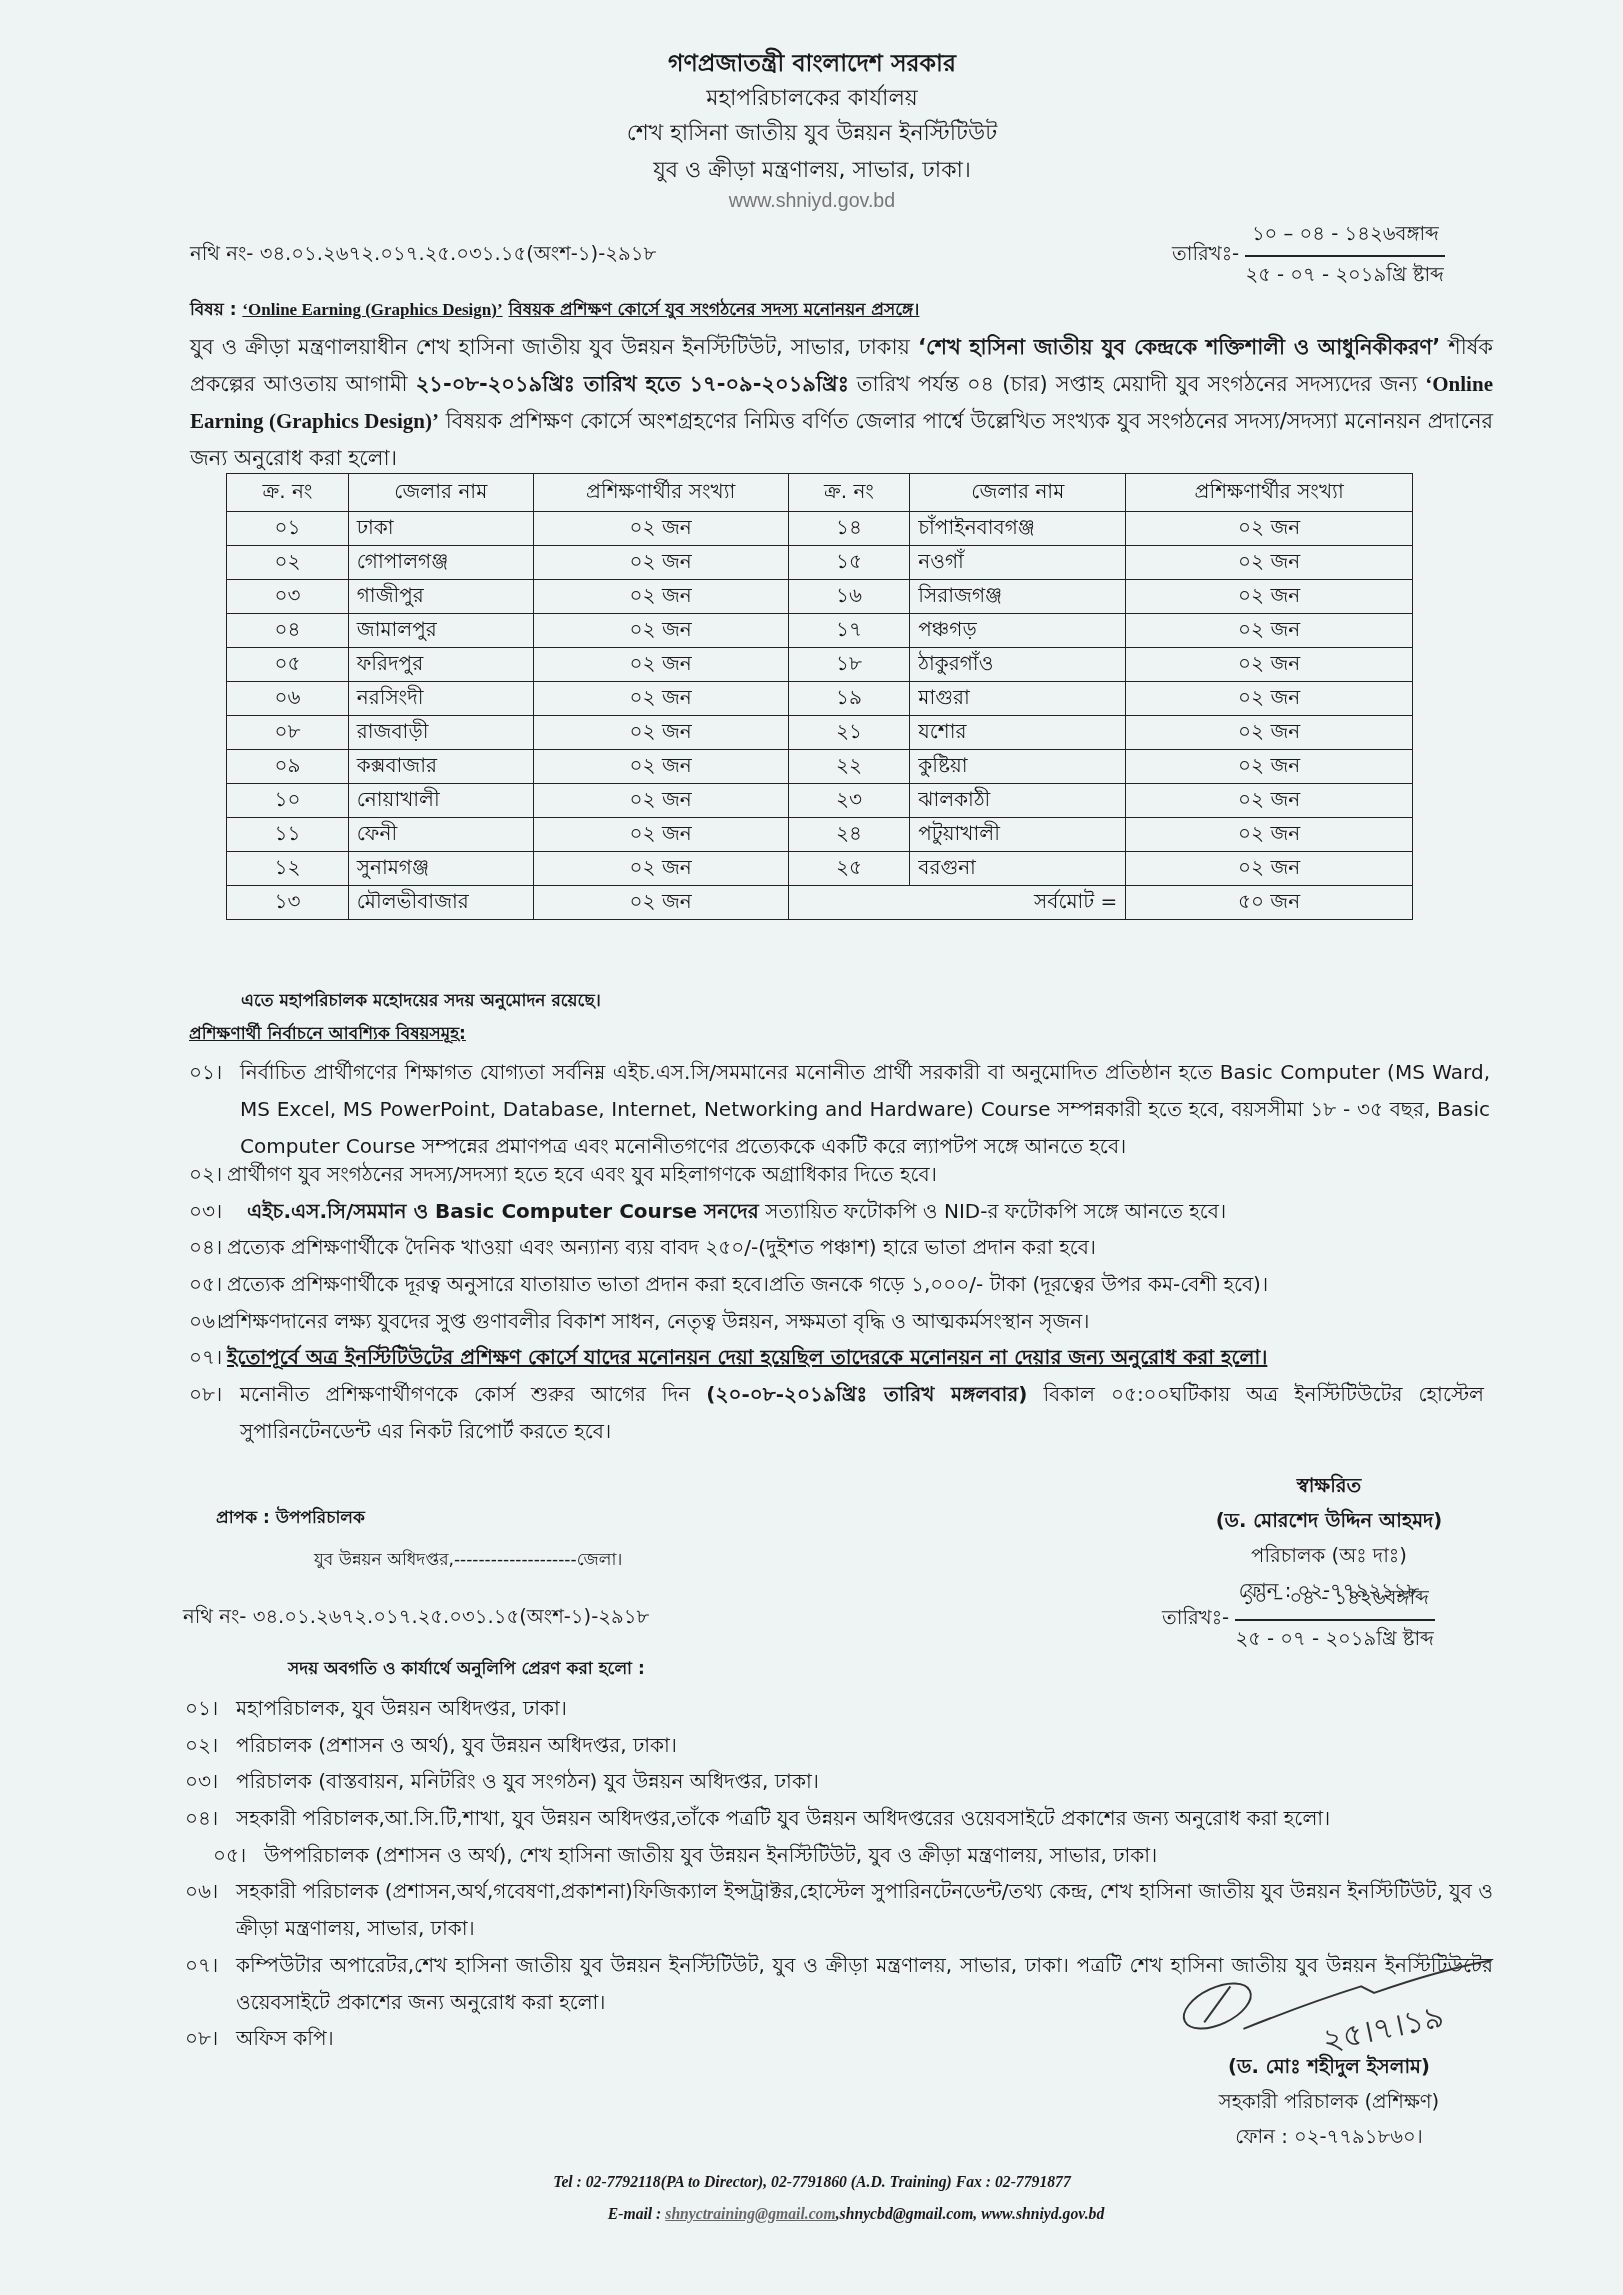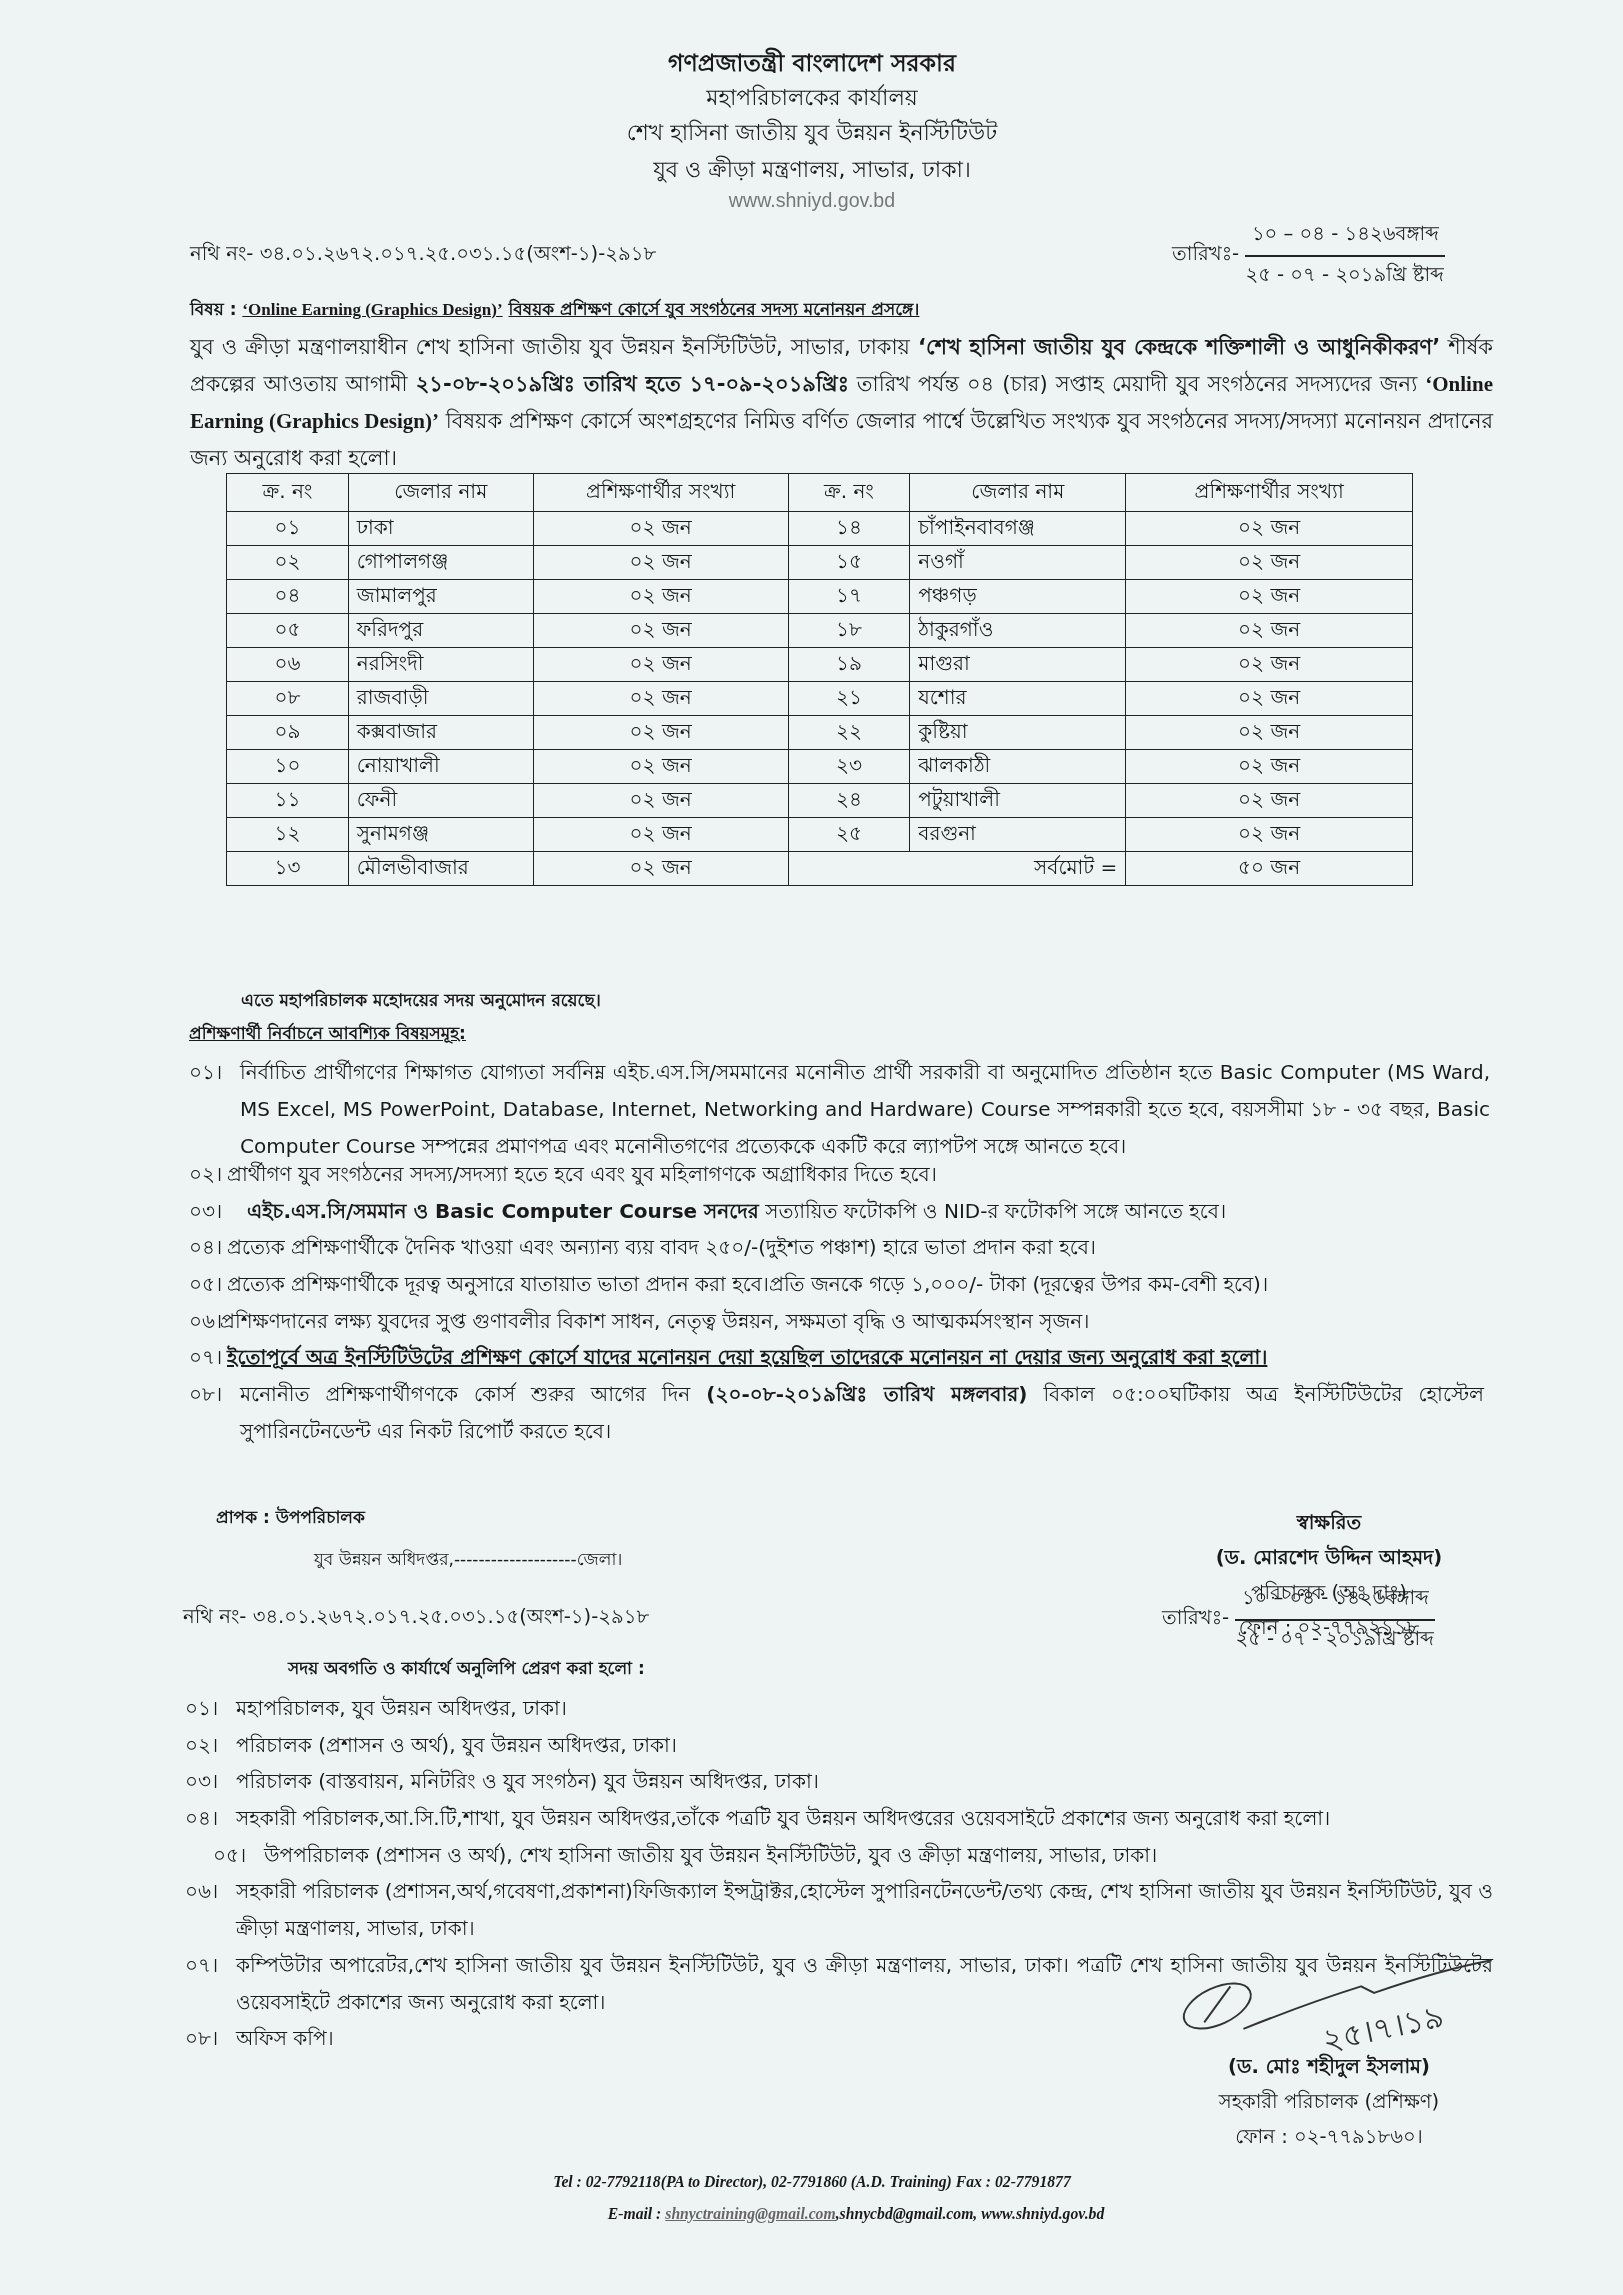--- a/index.html
+++ b/index.html
@@ -110,20 +110,28 @@
       </tr>
       <tr>
         <td class="c">০২</td>
         <td>গোপালগঞ্জ</td>
         <td class="c">০২ জন</td>
         <td class="c">১৫</td>
         <td>নওগাঁ</td>
         <td class="c">০২ জন</td>
       </tr>
       <tr>
+        <td class="c">০৩</td>
+        <td>গাজীপুর</td>
+        <td class="c">০২ জন</td>
+        <td class="c">১৬</td>
+        <td>সিরাজগঞ্জ</td>
+        <td class="c">০২ জন</td>
+      </tr>
+      <tr>
         <td class="c">০৪</td>
         <td>জামালপুর</td>
         <td class="c">০২ জন</td>
         <td class="c">১৭</td>
         <td>পঞ্চগড়</td>
         <td class="c">০২ জন</td>
       </tr>
       <tr>
         <td class="c">০৫</td>
         <td>ফরিদপুর</td>
@@ -212,21 +220,21 @@
 <div class="list-item" style="left:189px;top:1303px;">
   <span class="num" style="width:31px">০৬।</span><span class="body">প্রশিক্ষণদানের লক্ষ্য যুবদের সুপ্ত গুণাবলীর বিকাশ সাধন, নেতৃত্ব উন্নয়ন, সক্ষমতা বৃদ্ধি ও আত্মকর্মসংস্থান সৃজন।</span>
 </div>
 <div class="list-item" style="left:189px;top:1339px;">
   <span class="num" style="width:38px">০৭।</span><span class="body bold ul">ইতোপূর্বে অত্র ইনস্টিটিউটের প্রশিক্ষণ কোর্সে যাদের মনোনয়ন দেয়া হয়েছিল তাদেরকে মনোনয়ন না দেয়ার জন্য অনুরোধ করা হলো।</span>
 </div>
 <div class="list-item" style="left:189px;top:1376px;width:1309px;">
   <span class="num" style="width:51px">০৮।</span><span class="body" style="width:1244px;text-align:justify;"><span>মনোনীত প্রশিক্ষণার্থীগণকে কোর্স শুরুর আগের দিন</span> <span class="bold">(২০-০৮-২০১৯খ্রিঃ তারিখ মঙ্গলবার)</span> <span>বিকাল ০৫:০০ঘটিকায় অত্র ইনস্টিটিউটের হোস্টেল সুপারিনটেনডেন্ট এর নিকট রিপোর্ট করতে হবে।</span></span>
 </div>
 
-<div class="sig" style="left:1159px;top:1505px;width:340px;">
+<div class="sig" style="left:1159px;top:1468px;width:340px;">
   <div class="bold">স্বাক্ষরিত</div>
   <div class="bold">(ড. মোরশেদ উদ্দিন আহমদ)</div>
   <div>পরিচালক (অঃ দাঃ)</div>
   <div>ফোন : ০২-৭৭৯২১১৮</div>
 </div>
 
 <div class="abs t32 bold" style="left:216px;top:1504px;">প্রাপক : উপপরিচালক</div>
 <div class="abs t32" style="left:314px;top:1546px;">যুব উন্নয়ন অধিদপ্তর,--------------------জেলা।</div>
 
 <div class="abs t30" style="left:183px;top:1602px;">

